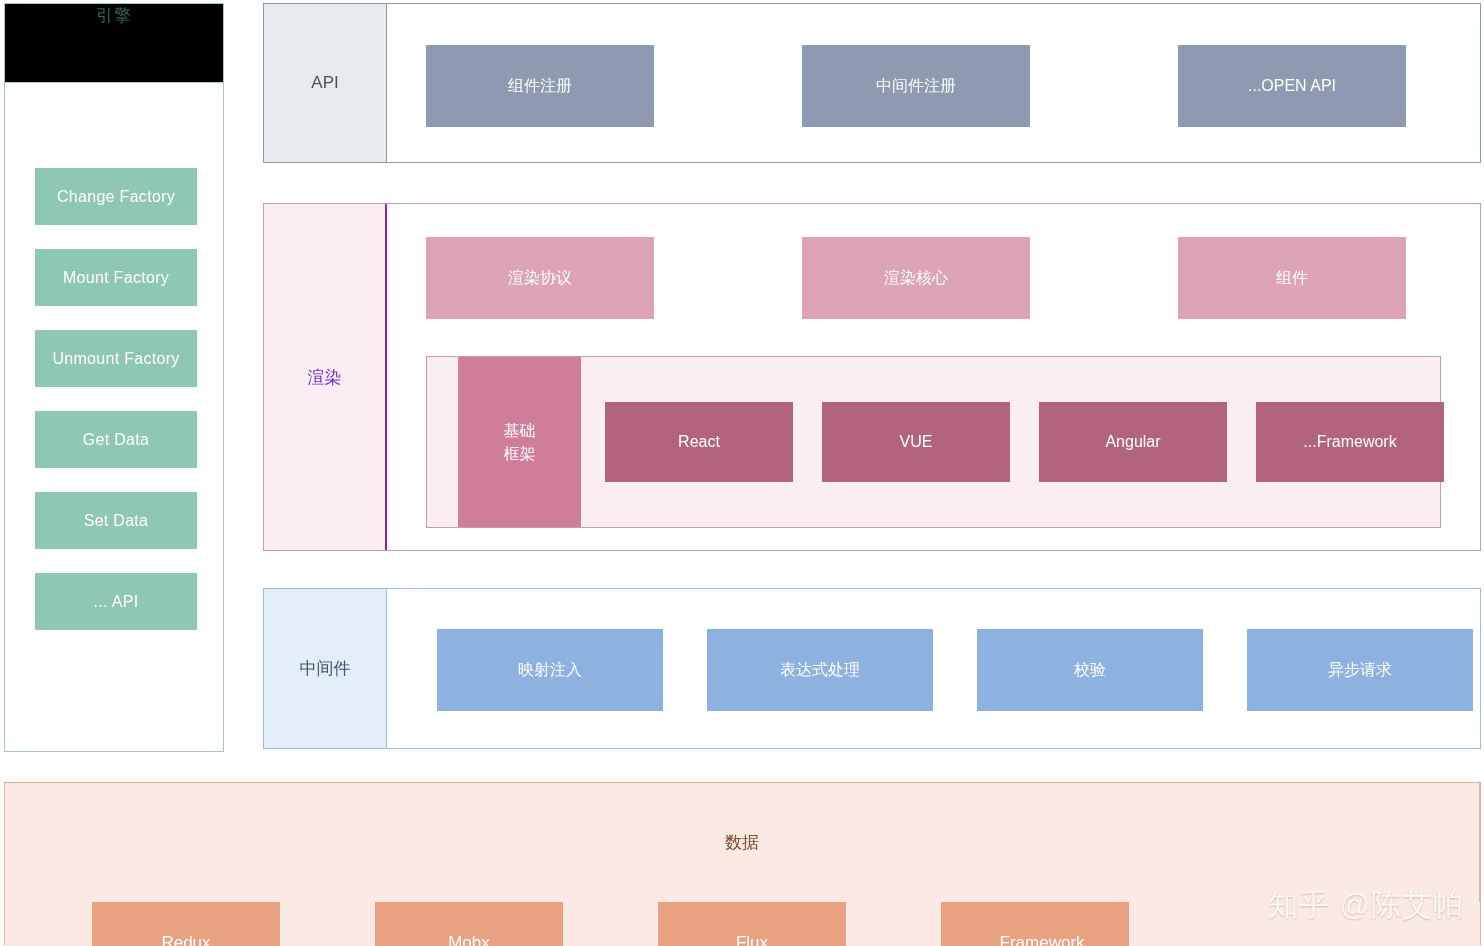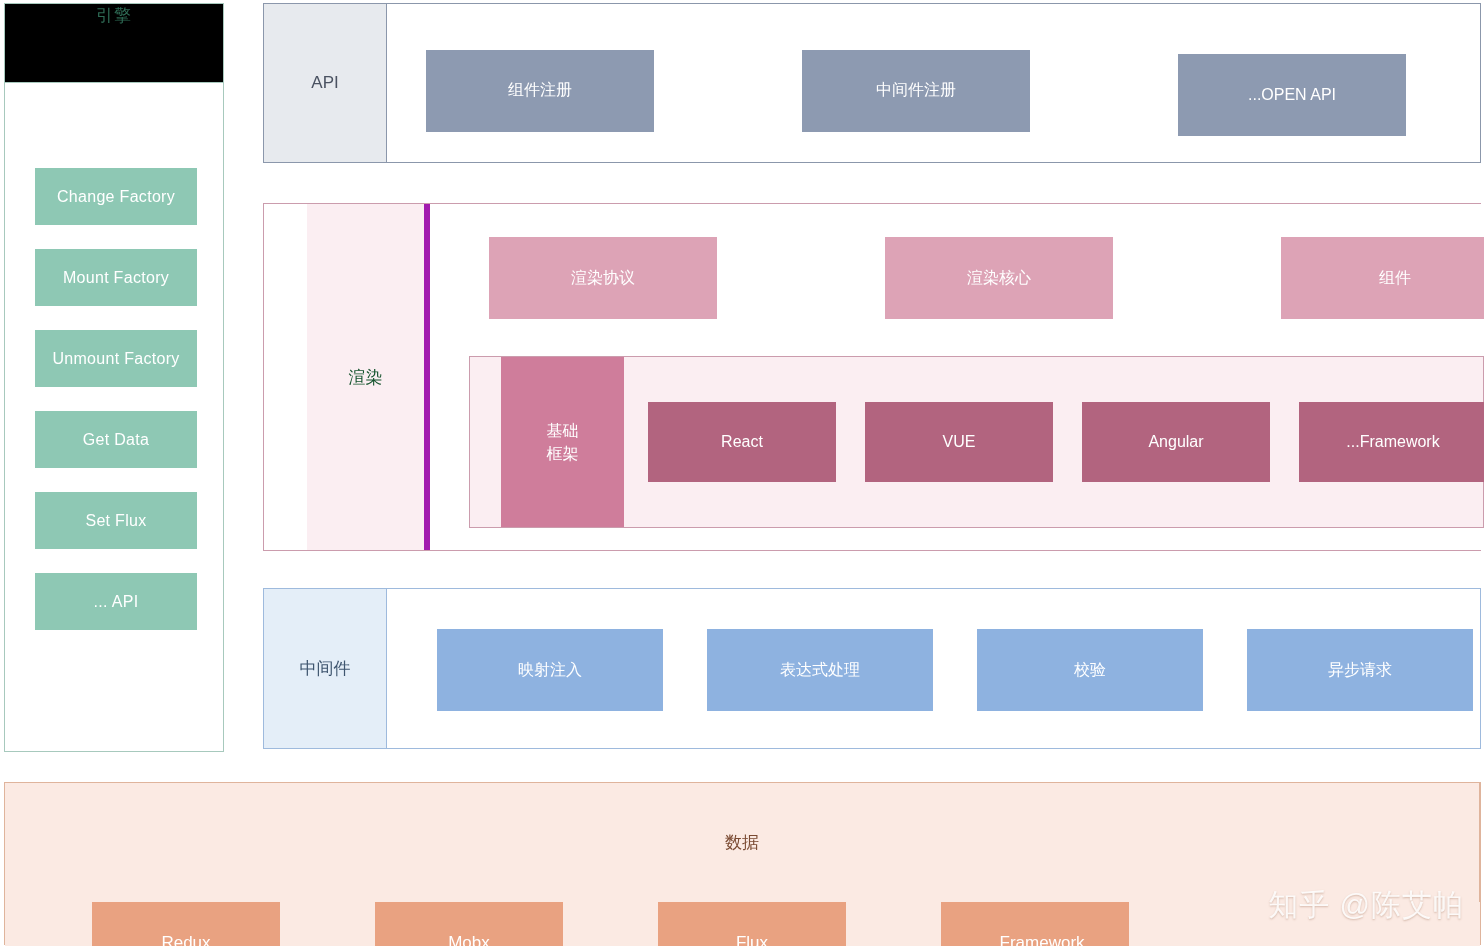--- a/index.html
+++ b/index.html
@@ -108,42 +108,40 @@
     border-right: 1px solid #8b97ab;
     color: #4a5261;
   }
   #row-api .row-body { padding: 41px 0 0 39px; }
   #row-api .node-box {
     width: 228px;
     height: 82px;
     background: #8d9ab1;
     margin-right: 148px;
   }
-  #row-api .node-box.last { margin-right: 0; margin-top: 9px; }
+  #row-api .node-box.last { margin-right: 0; }
 
   
   #row-render {
     top: 203px;
     height: 348px;
     border: 1px solid #cb9cad;
     background: #ffffff;
   }
   #row-render .row-label {
     background: #fbeef2;
-    border-right: 6px solid #a21caf;
-    color: #14532d;
-    margin-left: 43px;
+    border-right: 2px solid #a21caf;
+    color: #6d28d9;
   }
   #row-render .row-body { padding: 33px 0 0 39px; }
   #row-render .top-line .node-box {
     width: 228px;
     height: 82px;
     background: #dda3b6;
     margin-right: 148px;
-    margin-left: 20px;
   }
   #row-render .top-line .node-box.last { margin-right: 0; }
 
   #framework-group {
     margin-top: 37px;
     width: 1015px;
     height: 172px;
     background: #fbeef2;
     border: 1px solid #cb9cad;
     display: flex;
@@ -264,21 +262,21 @@
       <div class="engine-item">
         <span>Mount Factory</span>
       </div>
       <div class="engine-item">
         <span>Unmount Factory</span>
       </div>
       <div class="engine-item">
         <span>Get Data</span>
       </div>
       <div class="engine-item">
-        <span>Set Flux</span>
+        <span>Set Data</span>
       </div>
       <div class="engine-item">
         <span>... API</span>
       </div>
     </div>
   </div>
 
   <div class="stack-row" id="row-api">
     <div class="row-label">API</div>
     <div class="row-body">

